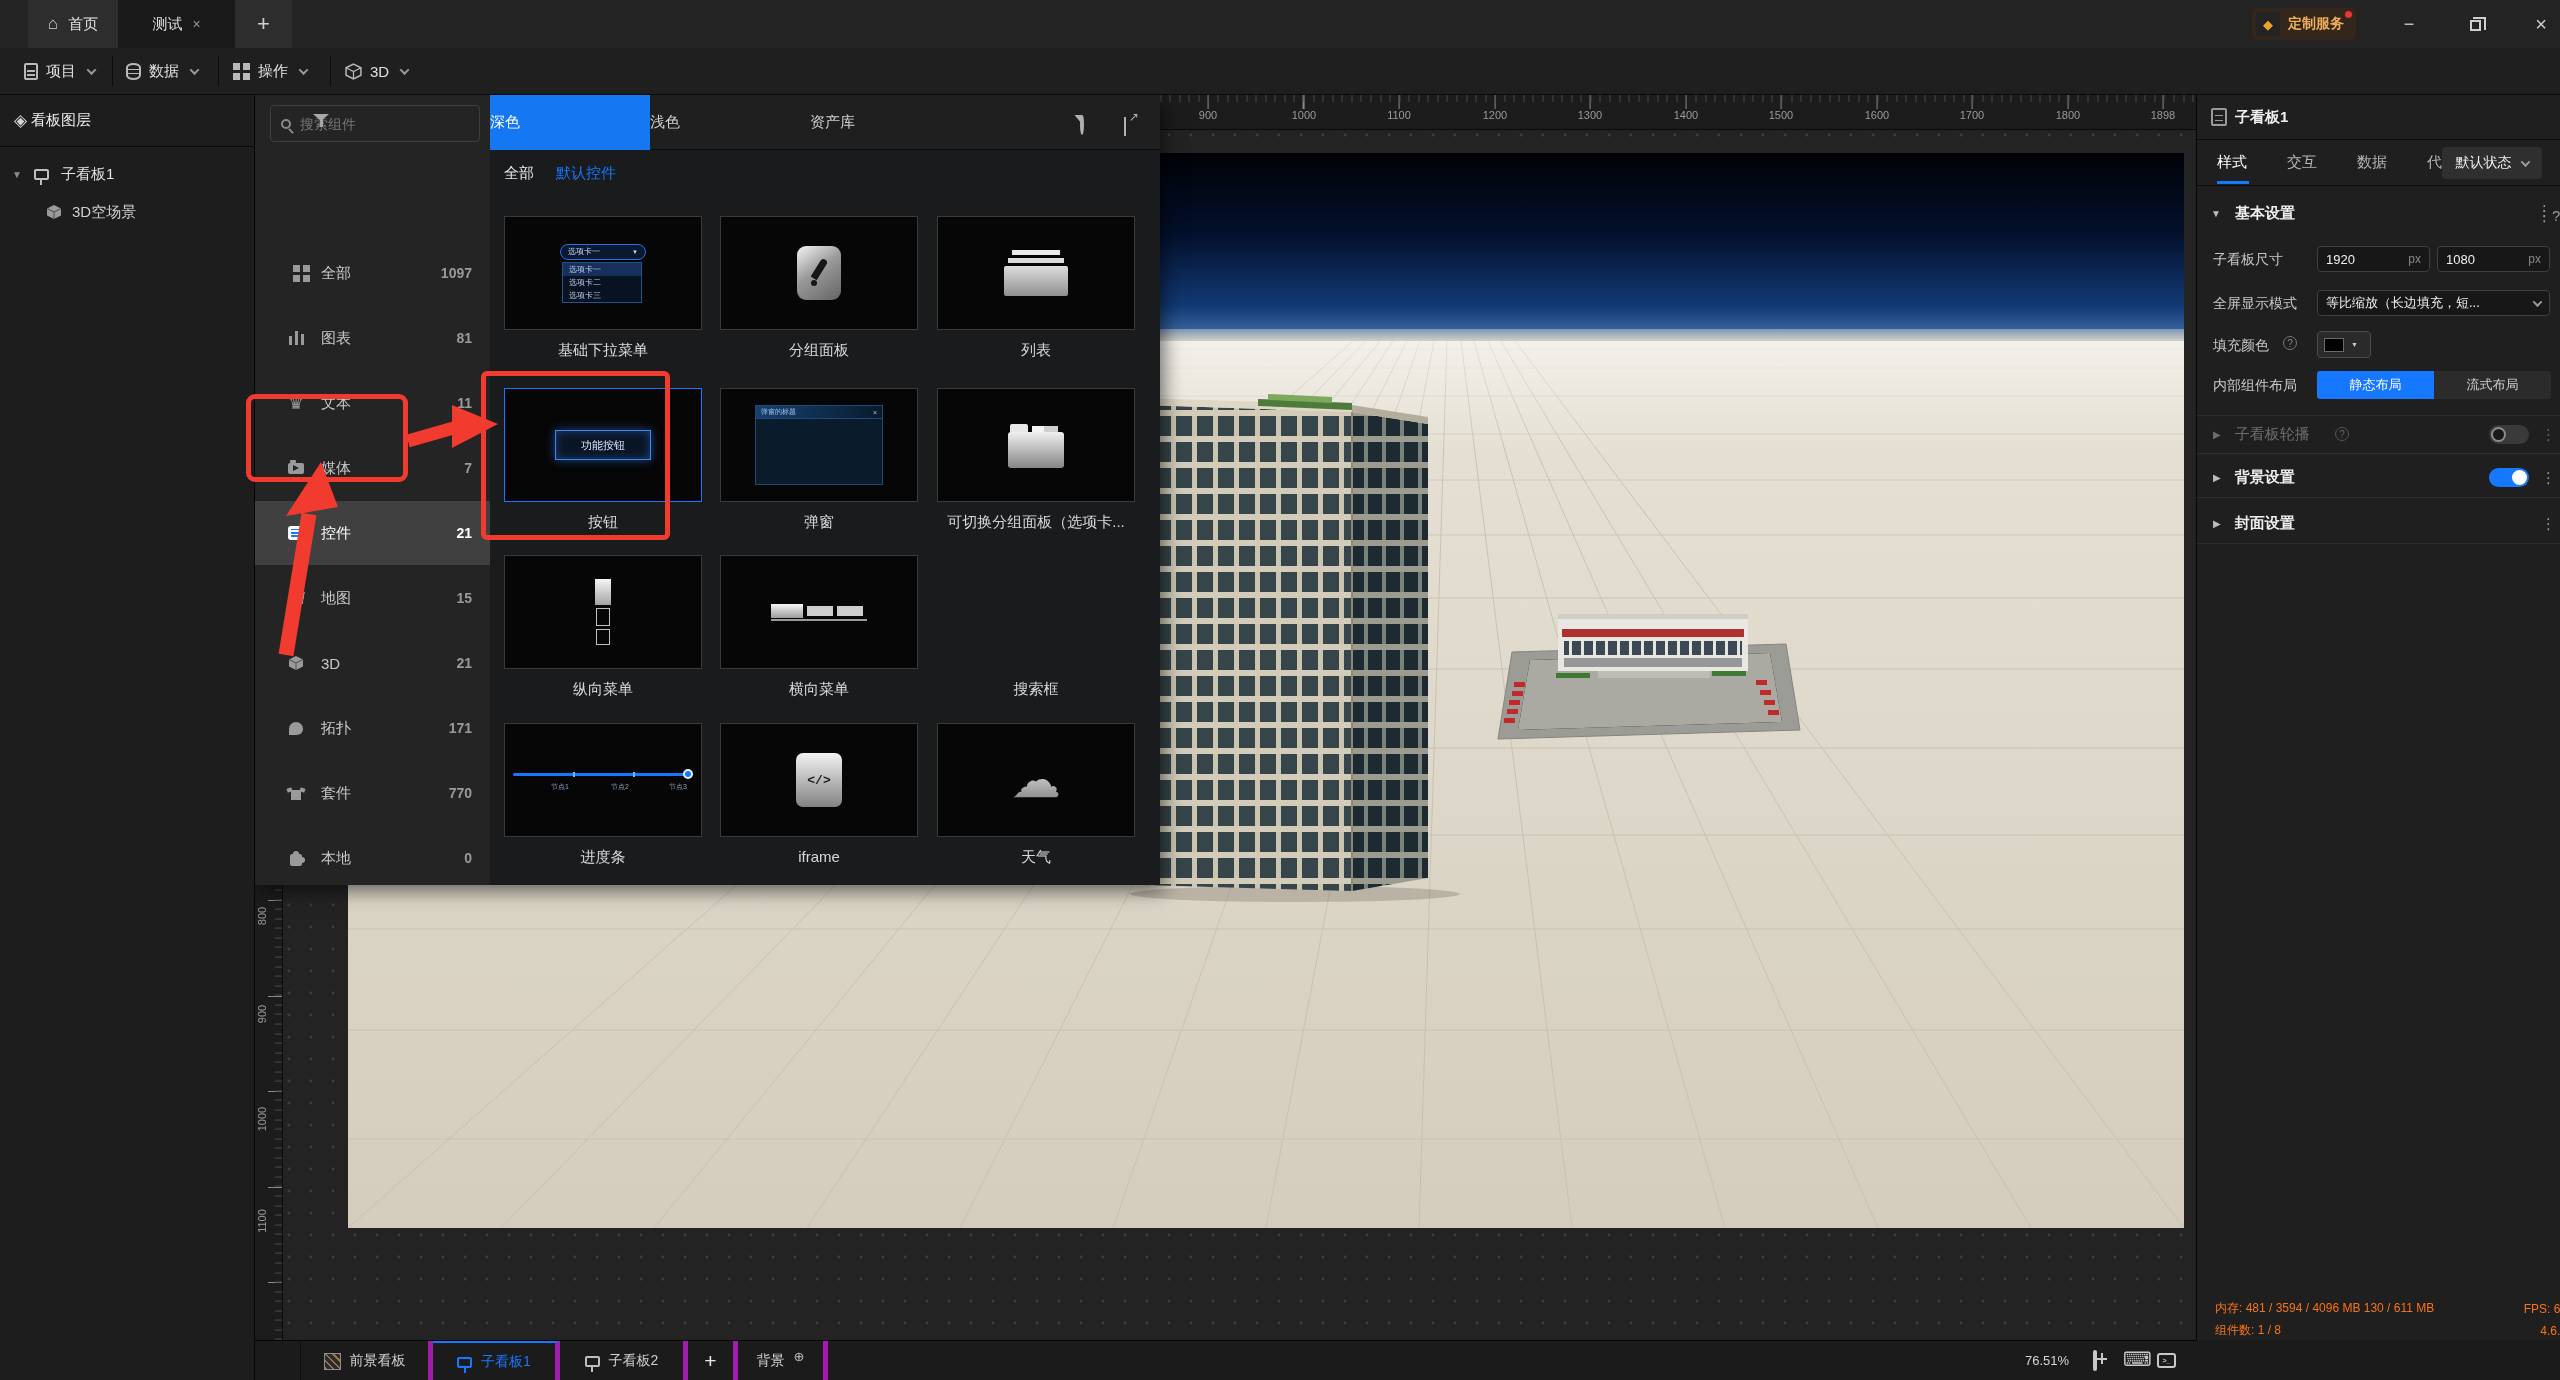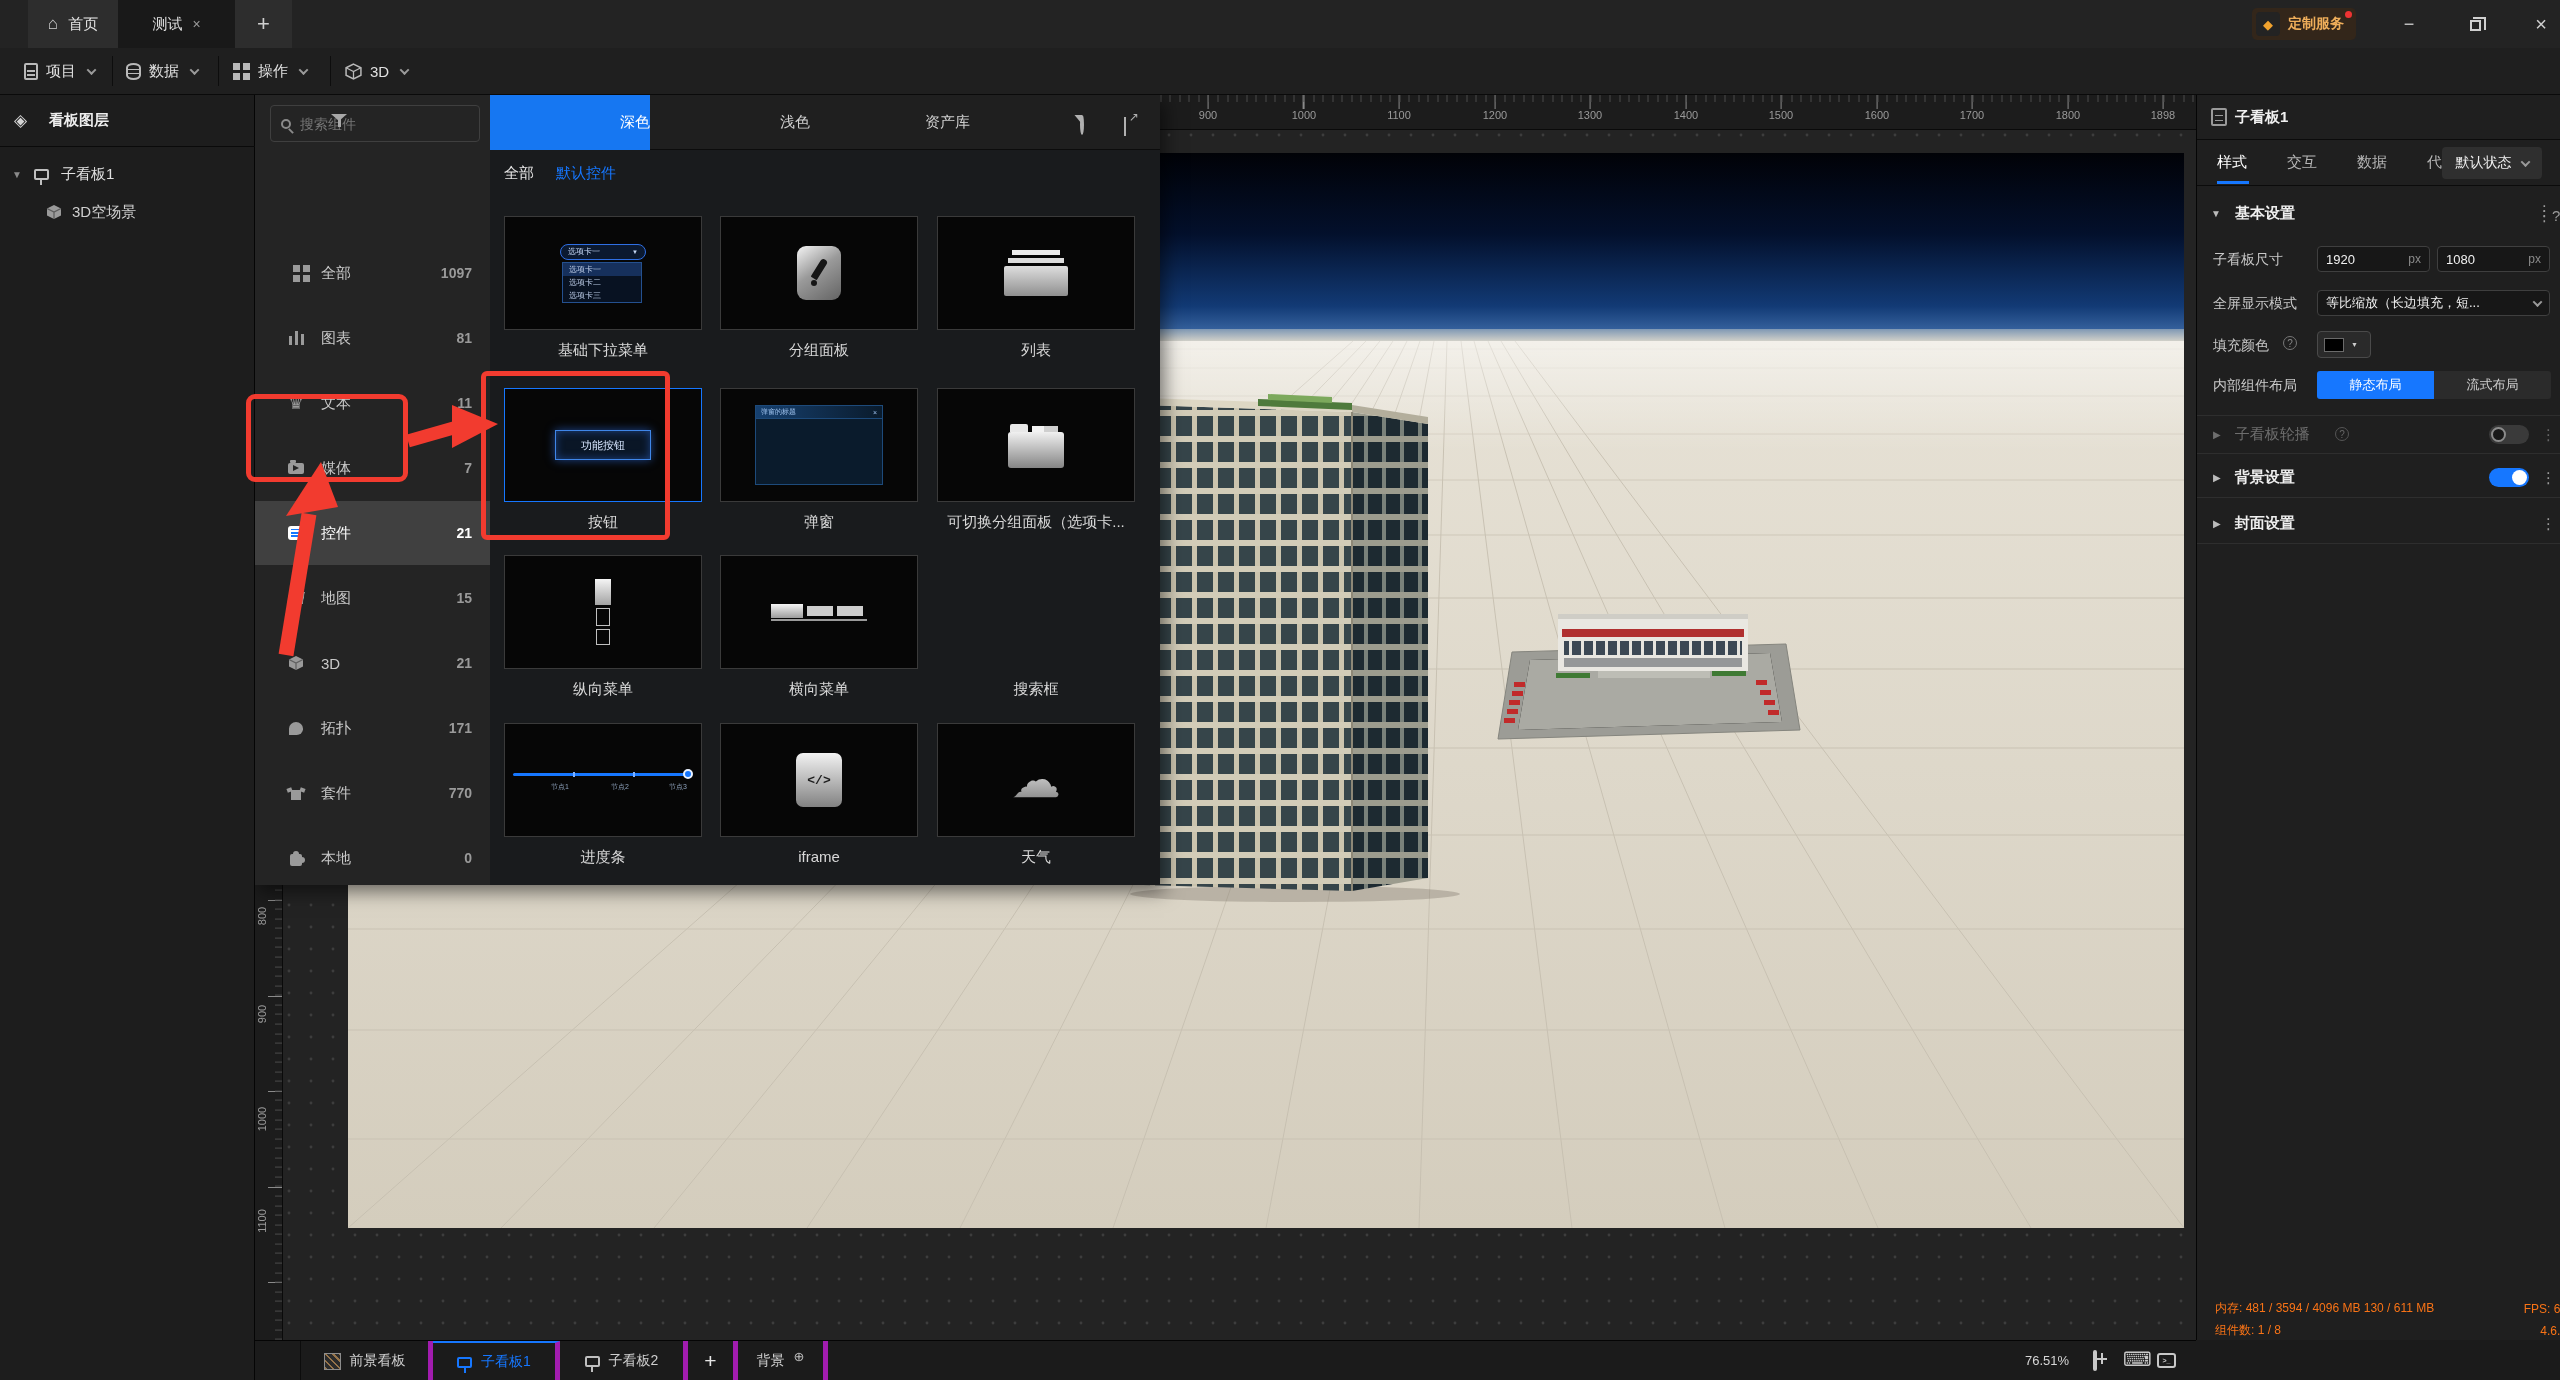--- a/index.html
+++ b/index.html
@@ -72,21 +72,21 @@
 
   
   #comp-panel { position:absolute; left:255px; top:95px; width:905px; height:790px; z-index:10; box-shadow:4px 6px 18px rgba(0,0,0,.55); }
   #cat-col { position:absolute; left:0; top:0; width:235px; height:790px; background:#242424; }
   .cat { position:absolute; left:0; width:235px; height:64px; display:flex; align-items:center; color:#c9c9c9; font-size:15px; cursor:pointer; }
   .cat .cico { width:22px; margin-left:30px; margin-right:14px; color:#9a9a9a; display:flex; justify-content:center; }
   .cat .ccount { position:absolute; right:18px; color:#9a9a9a; font-size:14px; font-weight:bold; }
   .catsel { background:#404040; color:#fff; }
   .catsel .cico, .catsel .ccount { color:#fff; }
   #grid-col { position:absolute; left:235px; top:0; width:670px; height:790px; background:#191b1d; }
-  .theme-tab { position:absolute; top:0; width:160px; height:55px; display:flex; align-items:center; justify-content:flex-end; font-size:15px; color:#cfcfcf; }
+  .theme-tab { position:absolute; top:0; width:160px; height:55px; display:flex; align-items:center; justify-content:flex-start; font-size:15px; color:#cfcfcf; }
   .card { position:absolute; width:198px; height:114px; background:#060606; border:1px solid #3a3a3a; display:flex; align-items:center; justify-content:center; }
   .card-label { position:absolute; width:210px; text-align:center; color:#d8d8d8; font-size:15px; white-space:nowrap; overflow:hidden; text-overflow:ellipsis; }
   
   .dd-head { width:86px; height:16px; border:1px solid #2f6fe4; border-radius:8px; background:#0b1930; color:#c6d8f5; font-size:8px; display:flex; align-items:center; justify-content:space-between; padding:0 7px; }
   .dd-list { width:80px; margin:2px 0 0 2px; border:1px solid #24508f; background:#081222; font-size:8px; color:#b9c9e4; }
   .dd-list > div { height:13px; line-height:13px; padding:0 6px; }
   .dd-list .sel { background:#16305c; }
   .th-brush { position:relative; width:44px; height:54px; border-radius:9px; background:linear-gradient(145deg,#f5f5f5,#9a9a9a 45%,#646464); }
   .th-brush::after { content:""; position:absolute; left:19px; top:12px; width:7px; height:22px; background:#161616; border-radius:4px 4px 1px 1px; transform:rotate(32deg); }
   .th-brush::before { content:""; position:absolute; left:14px; top:34px; width:6px; height:6px; border-radius:50%; background:#161616; }
@@ -360,21 +360,21 @@
     <div class="tb-btn" style="left:2430px;width:104px;background:#242424;border:1px solid #3a3a3a;color:#e0e0e0">
       <span class="i-brk" style="color:#cfcfcf"></span>
       <span>预览</span>
         <span class="chev"></span>
     </div>
   </div>
 
   <div id="layers">
     <div class="abs flex" style="left:0;top:0;width:255px;height:52px;border-bottom:1px solid #0a0a0a">
       <span style="margin-left:14px;font-size:17px;color:#d5d5d5">◈</span>
-      <span style="margin-left:22px;font-size:15px;font-weight:bold;color:#eee">看板图层</span>
+      <span style="margin-left:4px;font-size:15px;font-weight:normal;color:#eee">看板图层</span>
       <span class="i-filter abs" style="left:222px;color:#a8a8a8"></span>
     </div>
     <div class="abs flex" style="left:0;top:62px;width:255px;height:34px">
       <span style="margin-left:12px;color:#8a8a8a;font-size:10px">▼</span>
       <span class="i-easel" style="margin-left:12px;color:#c0c0c0"></span>
       <span style="margin-left:12px;font-size:15px;color:#e0e0e0">子看板1</span>
     </div>
     <div class="abs flex" style="left:0;top:100px;width:255px;height:34px">
       <svg style="margin-left:46px" width="16" height="16" viewBox="0 0 16 16">
           <path d="M8 1 15 4.5v7L8 15 1 11.5v-7z" fill="#9a9a9a"></path>

